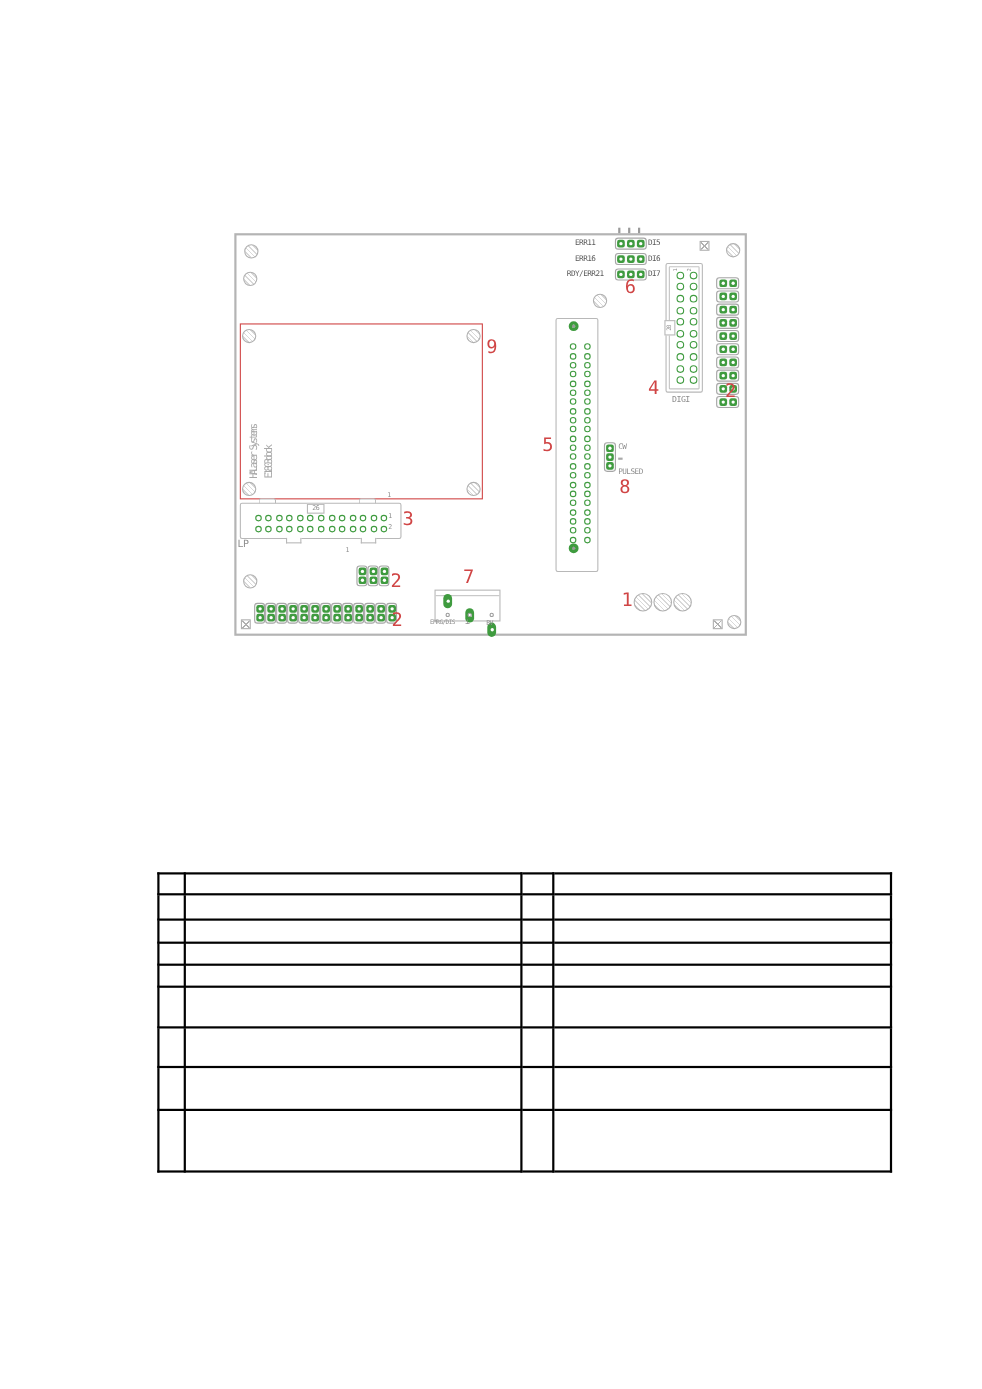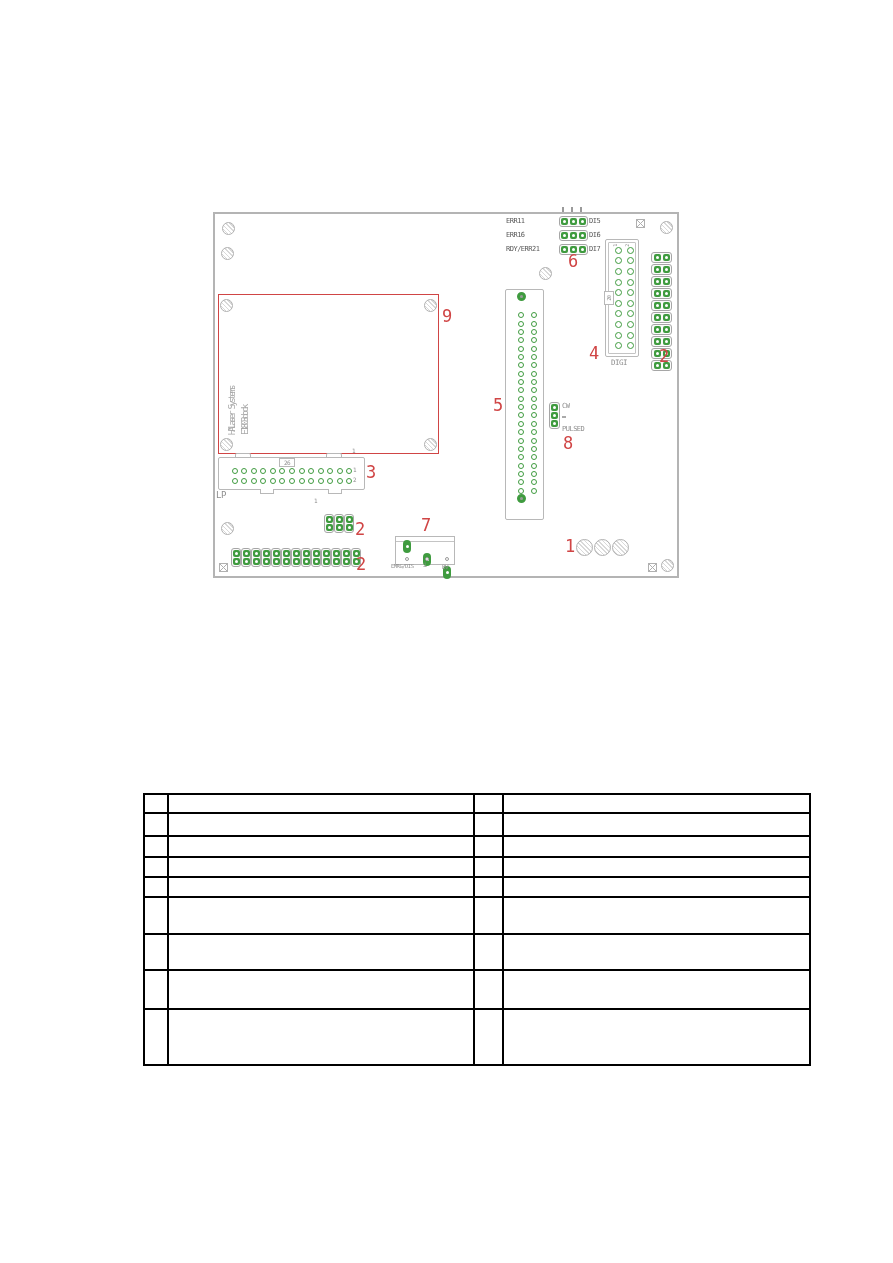--- a/index.html
+++ b/index.html
@@ -50,21 +50,21 @@
   .oval::after{content:"";position:absolute;left:50%;top:50%;width:3px;height:3px;
                margin:-1.5px 0 0 -1.5px;border-radius:50%;background:#fff;}
   .dot{width:4px;height:4px;border:1px solid #9a9a9a;border-radius:50%;background:#fff;}
   .rot90{display:inline-block;transform:rotate(-90deg);transform-origin:center;}
 
   
   #module9{border:1.5px solid #d04545;background:#fff;}
 
   
   .j6row{display:flex;align-items:center;height:14px;}
-  .j6row .lbl-l{width:52px;text-align:left;margin-right:1px;}
+  .j6row .lbl-l{width:52px;text-align:center;margin-right:1px;}
   .j6row .lbl-r{margin-left:1px;}
 
   
   #spec-table{position:absolute;left:143px;top:793px;border-collapse:collapse;
               table-layout:fixed;width:666px;}
   #spec-table td{border:2px solid #000;padding:0;}
   #spec-table td:nth-child(1){width:22px;}
   #spec-table td:nth-child(2){width:304px;}
   #spec-table td:nth-child(3){width:27px;}
   #spec-table td:nth-child(4){width:305px;}

